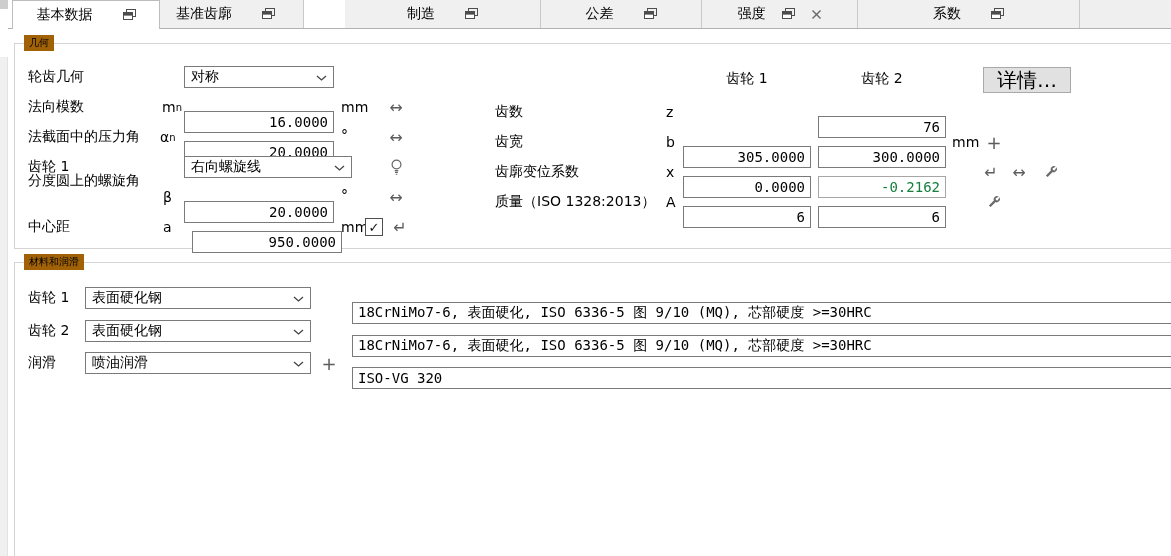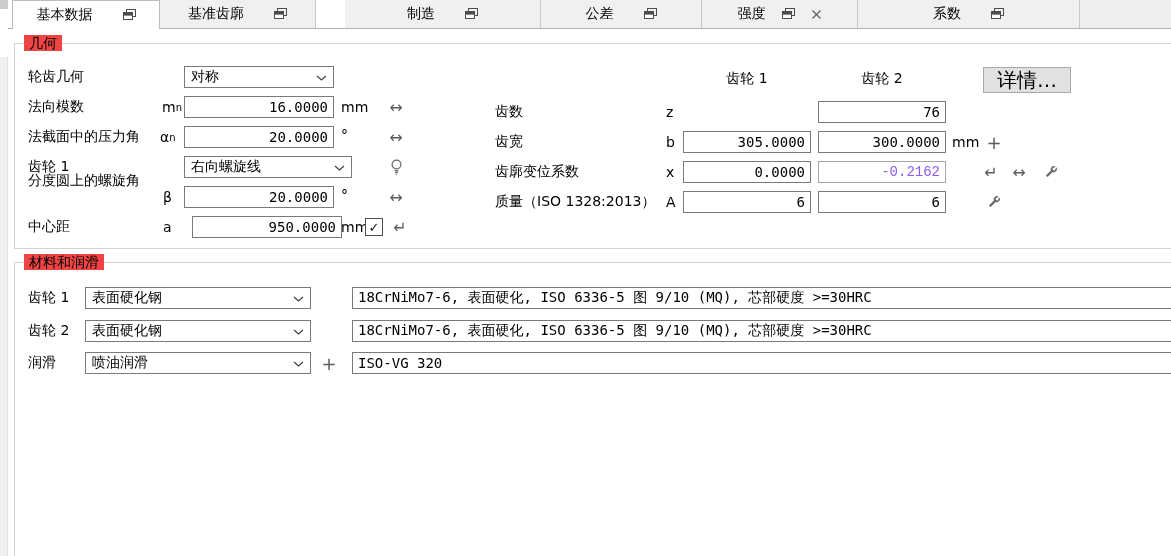--- a/index.html
+++ b/index.html
@@ -15,33 +15,33 @@
   .tab.active { height:29px; background:#ffffff; z-index:3;
                 border:1px solid #bdbdbd; border-bottom:none; }
   .tabline { position:absolute; left:8px; top:28px; width:1163px; height:1px; background:#b3b3b3; z-index:1; }
   .tabfill { position:absolute; top:0; left:1080px; width:91px; height:28px; background:#efefef; }
   .corner  { position:absolute; left:0; top:0; width:8px; height:9px; background:#cdcdcd; }
   .leftstrip { position:absolute; left:0; top:57px; width:8px; height:499px;
                background:#f0f0f0; border-right:1px solid #e2e2e2; }
 
   
   .groupbox   { position:absolute; border:1px solid #d4d4d4; }
-  .grouplabel { position:absolute; background:#ef4444; padding:0 5px; font-size:14px;
+  .grouplabel { position:absolute; background:#a16207; padding:0 5px; font-size:10px;
                 height:16px; line-height:16px; z-index:2; white-space:nowrap; }
 
   
   .lbl  { position:absolute; height:22px; display:flex; align-items:center;
           white-space:nowrap; font-size:14px; }
   .hdr  { position:absolute; height:18px; display:flex; align-items:center;
           justify-content:center; font-size:14px; }
   .input{ position:absolute; height:22px; border:1px solid #7a7a7a; background:#fff;
           display:flex; align-items:center; justify-content:flex-end; padding:0 5px;
-          font-family:"DejaVu Sans Mono", monospace; font-size:14px; }
+          font-family:"DejaVu Sans Mono", monospace; font-size:14px;margin-top:15px; }
   .input.ta-left { justify-content:flex-start; }
-  .input.disabled { color:#8b5cf6; border-color:#a6a6a6;font-family:Liberation Mono, monospace; }
+  .input.disabled { color:#15803d; border-color:#a6a6a6; }
   .combo{ position:absolute; height:22px; border:1px solid #7a7a7a; background:#fff;
           display:flex; align-items:center; padding:0 22px 0 6px; font-size:14px; }
   .combo svg { position:absolute; right:6px; top:8px; }
   .icon { position:absolute; height:22px; display:flex; align-items:center;
           justify-content:center; color:#5d5d5d; }
   .icon.glyph { font-size:16px; font-family:"DejaVu Sans", sans-serif; }
   .btn  { position:absolute; background:#e1e1e1; border:1px solid #a9a9a9; display:flex;
           align-items:center; justify-content:center; font-size:20px; cursor:default; }
   .checkbox { position:absolute; width:18px; height:18px; border:1px solid #4f4f4f;
               background:#fff; display:flex; align-items:center; justify-content:center;
@@ -60,21 +60,21 @@
 
   <div class="tab active" style="left:12px;width:148px;">
     <span>基本数据</span>
     <svg width="13" height="12" viewBox="0 0 13 12">
       <rect x="3.5" y="0.5" width="9" height="7" fill="none" stroke="#4d4d4d"></rect>
       <rect x="0.5" y="3.5" width="9" height="7" fill="#fff" stroke="#4d4d4d"></rect>
       <rect x="0.5" y="3.5" width="9" height="2.6" fill="#4d4d4d" stroke="#4d4d4d"></rect>
     </svg>
   </div>
 
-  <div class="tab" style="left:160px;width:156px;">
+  <div class="tab" style="left:148px;width:156px;">
     <span>基准齿廓</span>
     <svg width="13" height="12" viewBox="0 0 13 12">
       <rect x="3.5" y="0.5" width="9" height="7" fill="none" stroke="#4d4d4d"></rect>
       <rect x="0.5" y="3.5" width="9" height="7" fill="#fff" stroke="#4d4d4d"></rect>
       <rect x="0.5" y="3.5" width="9" height="2.6" fill="#4d4d4d" stroke="#4d4d4d"></rect>
     </svg>
   </div>
 
   <div class="tab" style="left:345px;width:196px;text-align:center;">
     <span>制造</span>

